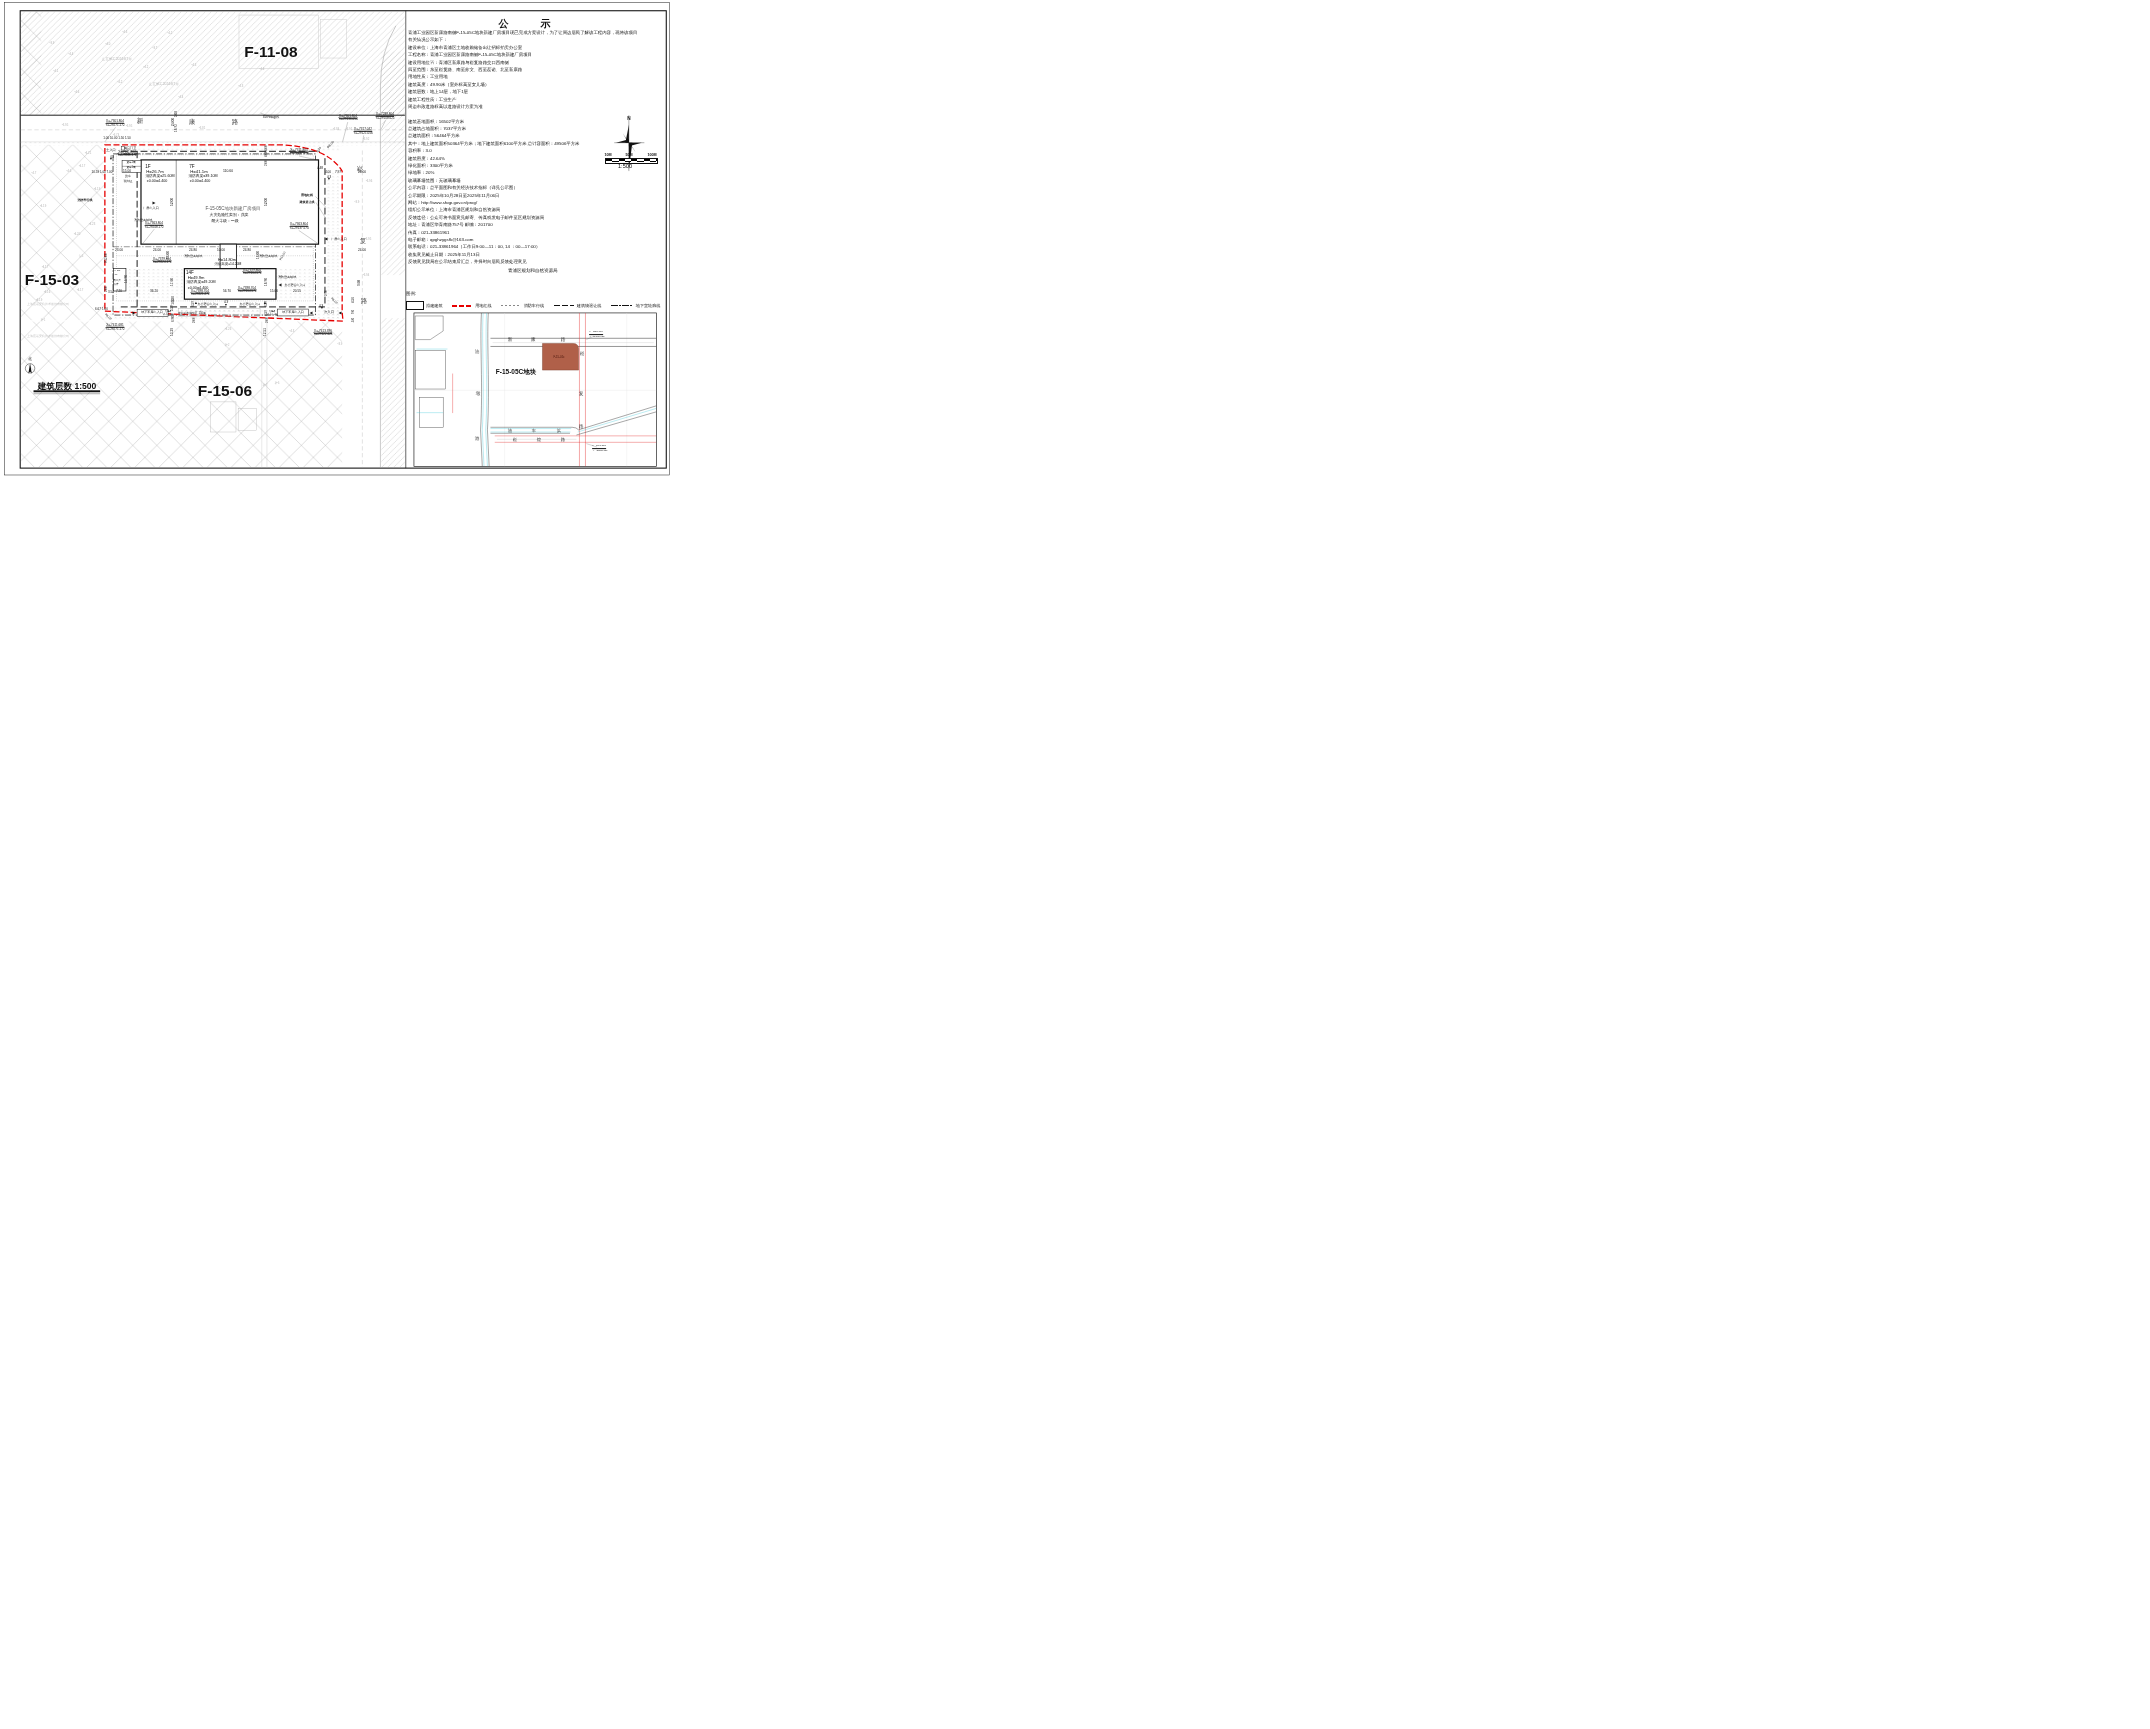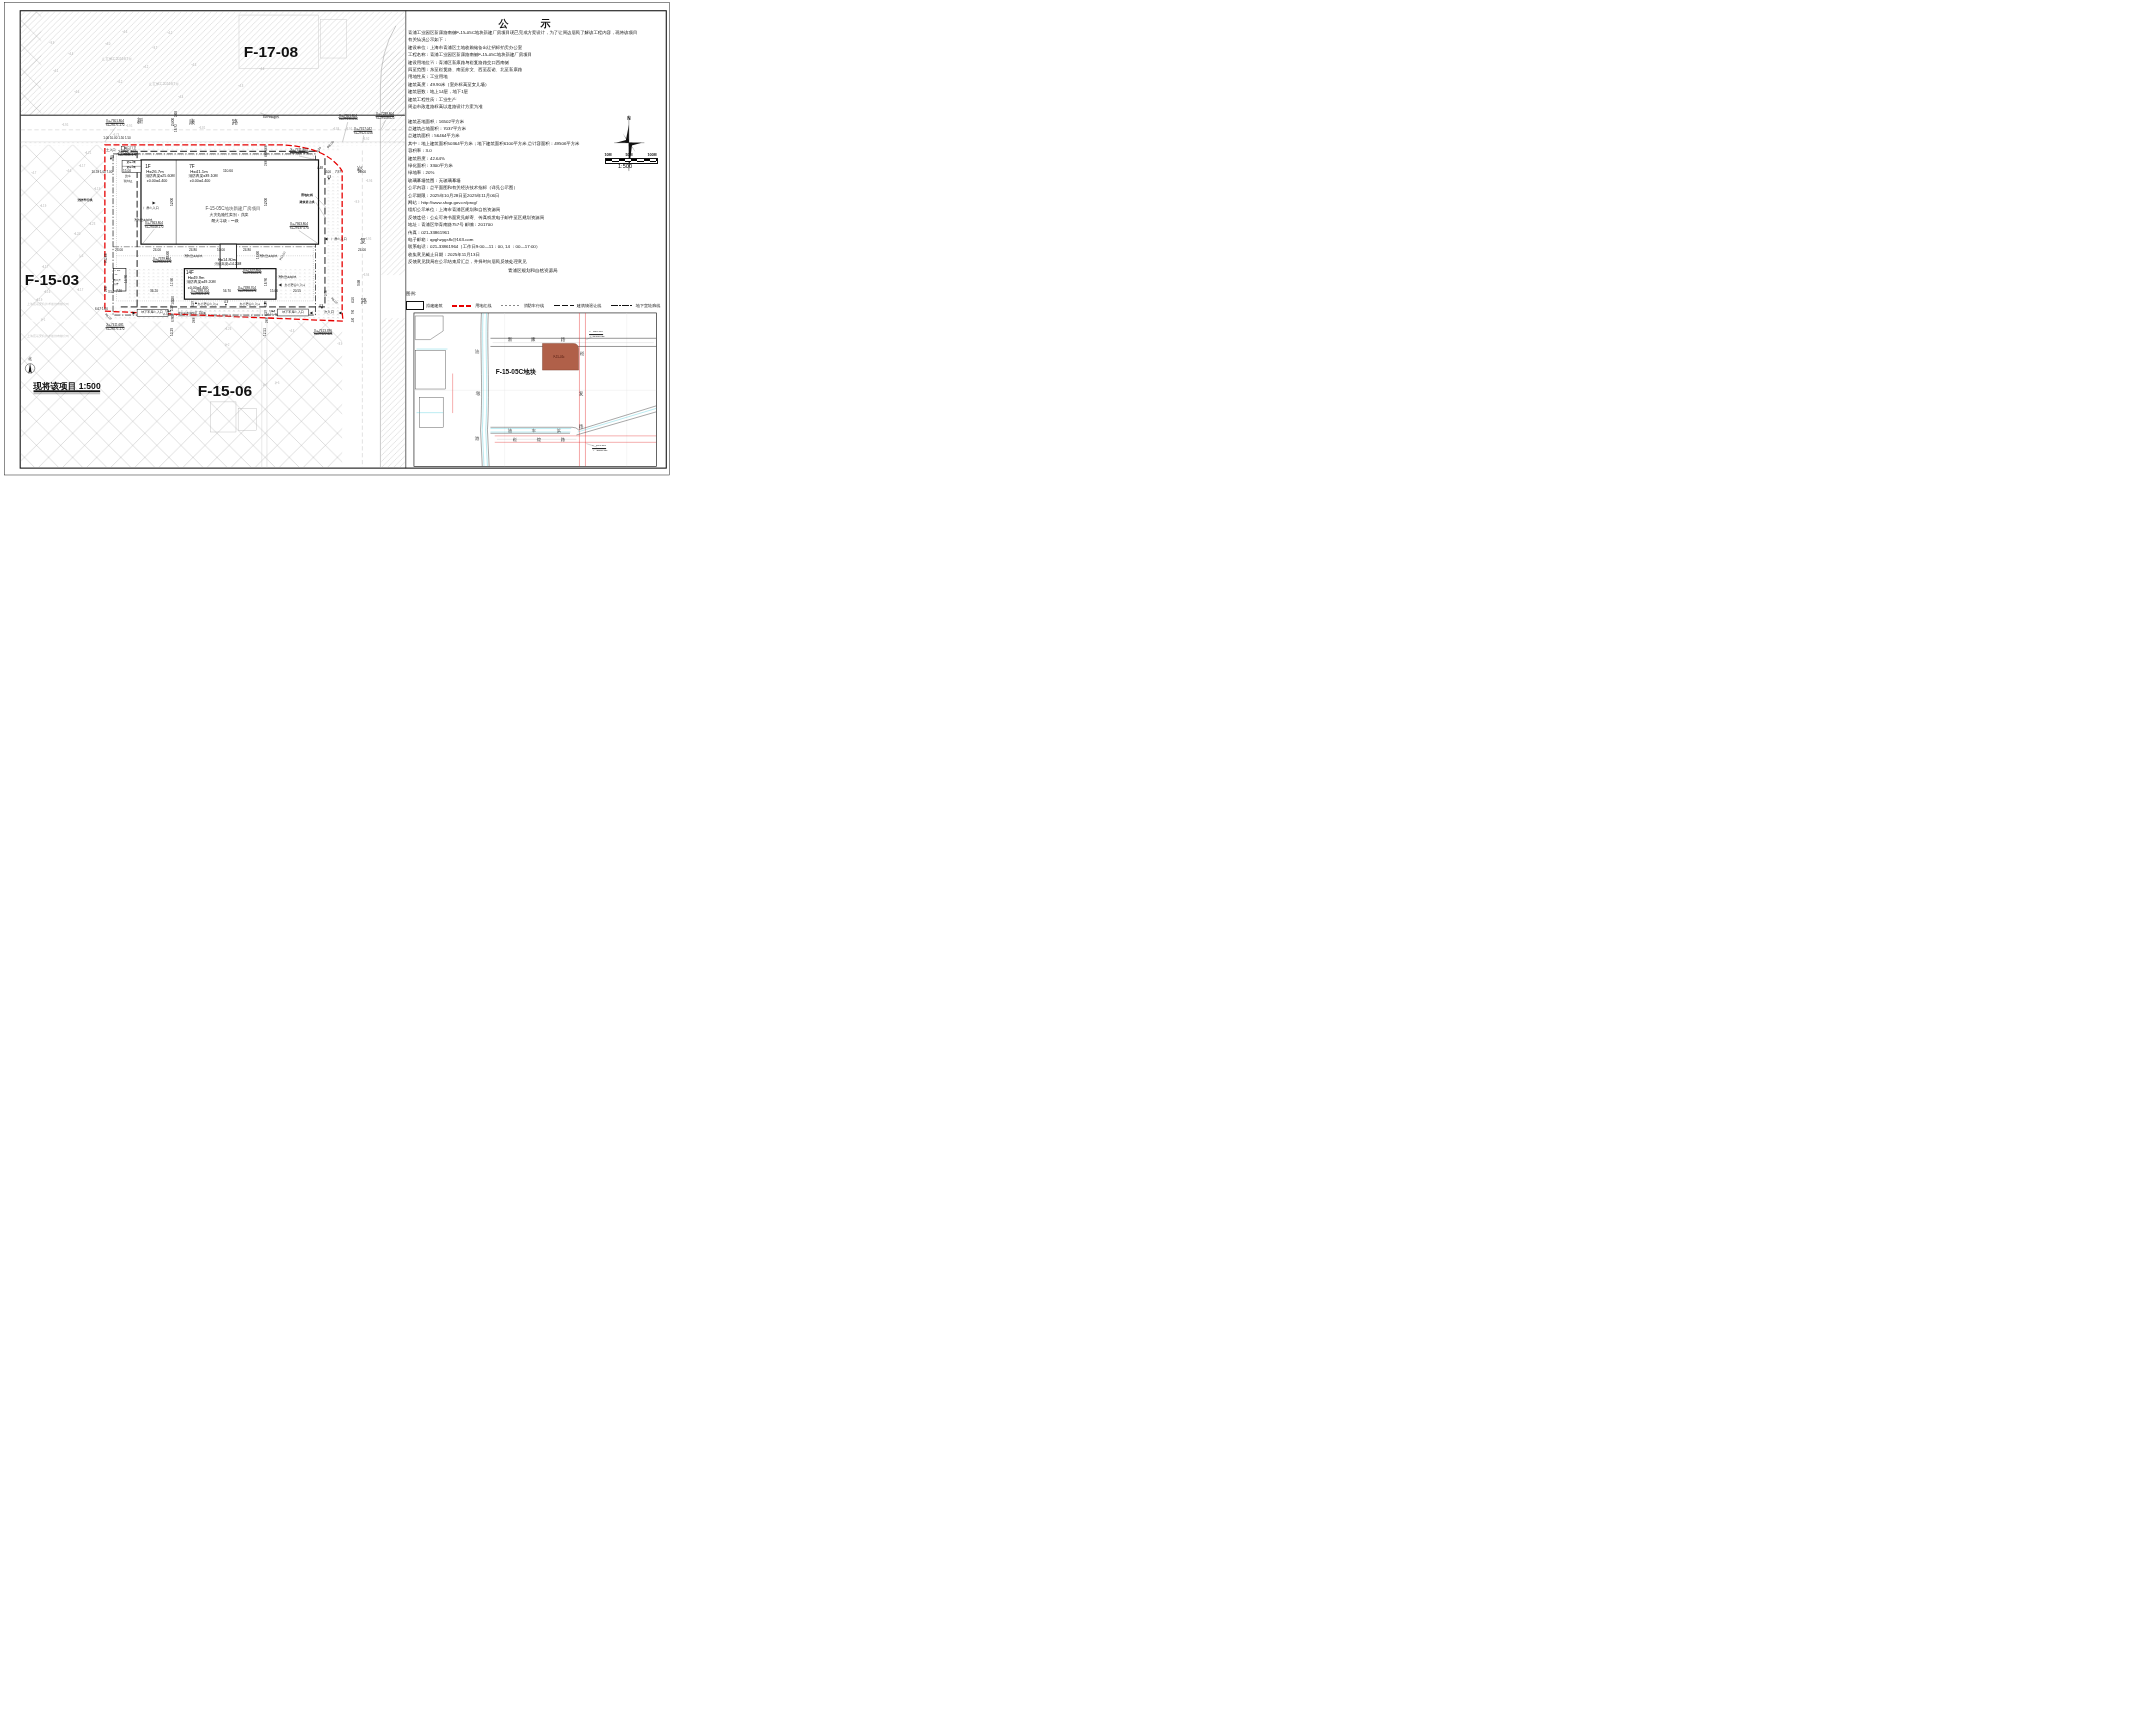--- a/index.html
+++ b/index.html
@@ -170,24 +170,24 @@
     <rect x="975" y="925" width="55" height="70" fill="none" stroke="#333" stroke-width="0.9"></rect>
     <line x1="968" y1="812" x2="1040" y2="812" stroke="#3bc8d8" stroke-width="0.8"></line>
     <line x1="968" y1="960" x2="1030" y2="960" stroke="#3bc8d8" stroke-width="0.8"></line>
     <line x1="1052" y1="869" x2="1052" y2="961" stroke="#e63030" stroke-width="0.9"></line>
     <line x1="1363" y1="790" x2="1380" y2="782" stroke="#333" stroke-width="0.5"></line>
     <line x1="1363" y1="1032" x2="1388" y2="1040" stroke="#333" stroke-width="0.5"></line>
   </g>
 </svg>
 
 <div id="anno-layer">
-      <div class="anno" style="left: 271px; top: 52px; font-size: 15.5px; color: rgb(17, 17, 17); font-weight: 700;">F-17-08</div>
+      <div class="anno" style="left: 271px; top: 52px; font-size: 15.5px; color: rgb(17, 17, 17); font-weight: 700;">F-11-08</div>
       <div class="anno" style="left: 52px; top: 280px; font-size: 15.5px; color: rgb(17, 17, 17); font-weight: 700;">F-15-03</div>
       <div class="anno" style="left: 225px; top: 391px; font-size: 15.5px; color: rgb(17, 17, 17); font-weight: 700;">F-15-06</div>
-      <div class="anno" style="left: 67px; top: 386px; font-size: 8.6px; color: rgb(17, 17, 17); font-weight: 700;">现将该项目 1:500</div>
+      <div class="anno" style="left: 67px; top: 386px; font-size: 8.6px; color: rgb(17, 17, 17); font-weight: 700;">建筑层数 1:500</div>
       <div class="anno" style="left: 30px; top: 359px; font-size: 3.9px; color: rgb(17, 17, 17);">北</div>
       <div class="anno" style="left: 629px; top: 119px; font-size: 4.7px; color: rgb(17, 17, 17); font-weight: 700;">N</div>
       <div class="anno" style="left: 140px; top: 121px; font-size: 6.5px; color: rgb(68, 68, 68);">新</div>
       <div class="anno" style="left: 192px; top: 122px; font-size: 6.5px; color: rgb(68, 68, 68);">康</div>
       <div class="anno" style="left: 235px; top: 122px; font-size: 6.5px; color: rgb(68, 68, 68);">路</div>
       <div class="anno" style="left: 360px; top: 169px; font-size: 6.5px; color: rgb(68, 68, 68);">崧</div>
       <div class="anno" style="left: 363px; top: 241px; font-size: 6.5px; color: rgb(68, 68, 68);">复</div>
       <div class="anno" style="left: 364px; top: 301px; font-size: 6.5px; color: rgb(68, 68, 68);">路</div>
       <div class="anno" style="left: 117px; top: 60px; font-size: 3.4px; color: rgb(181, 181, 181);">正在施工2024年7月</div>
       <div class="anno" style="left: 164px; top: 85px; font-size: 3.4px; color: rgb(181, 181, 181);">正在施工2024年7月</div>

